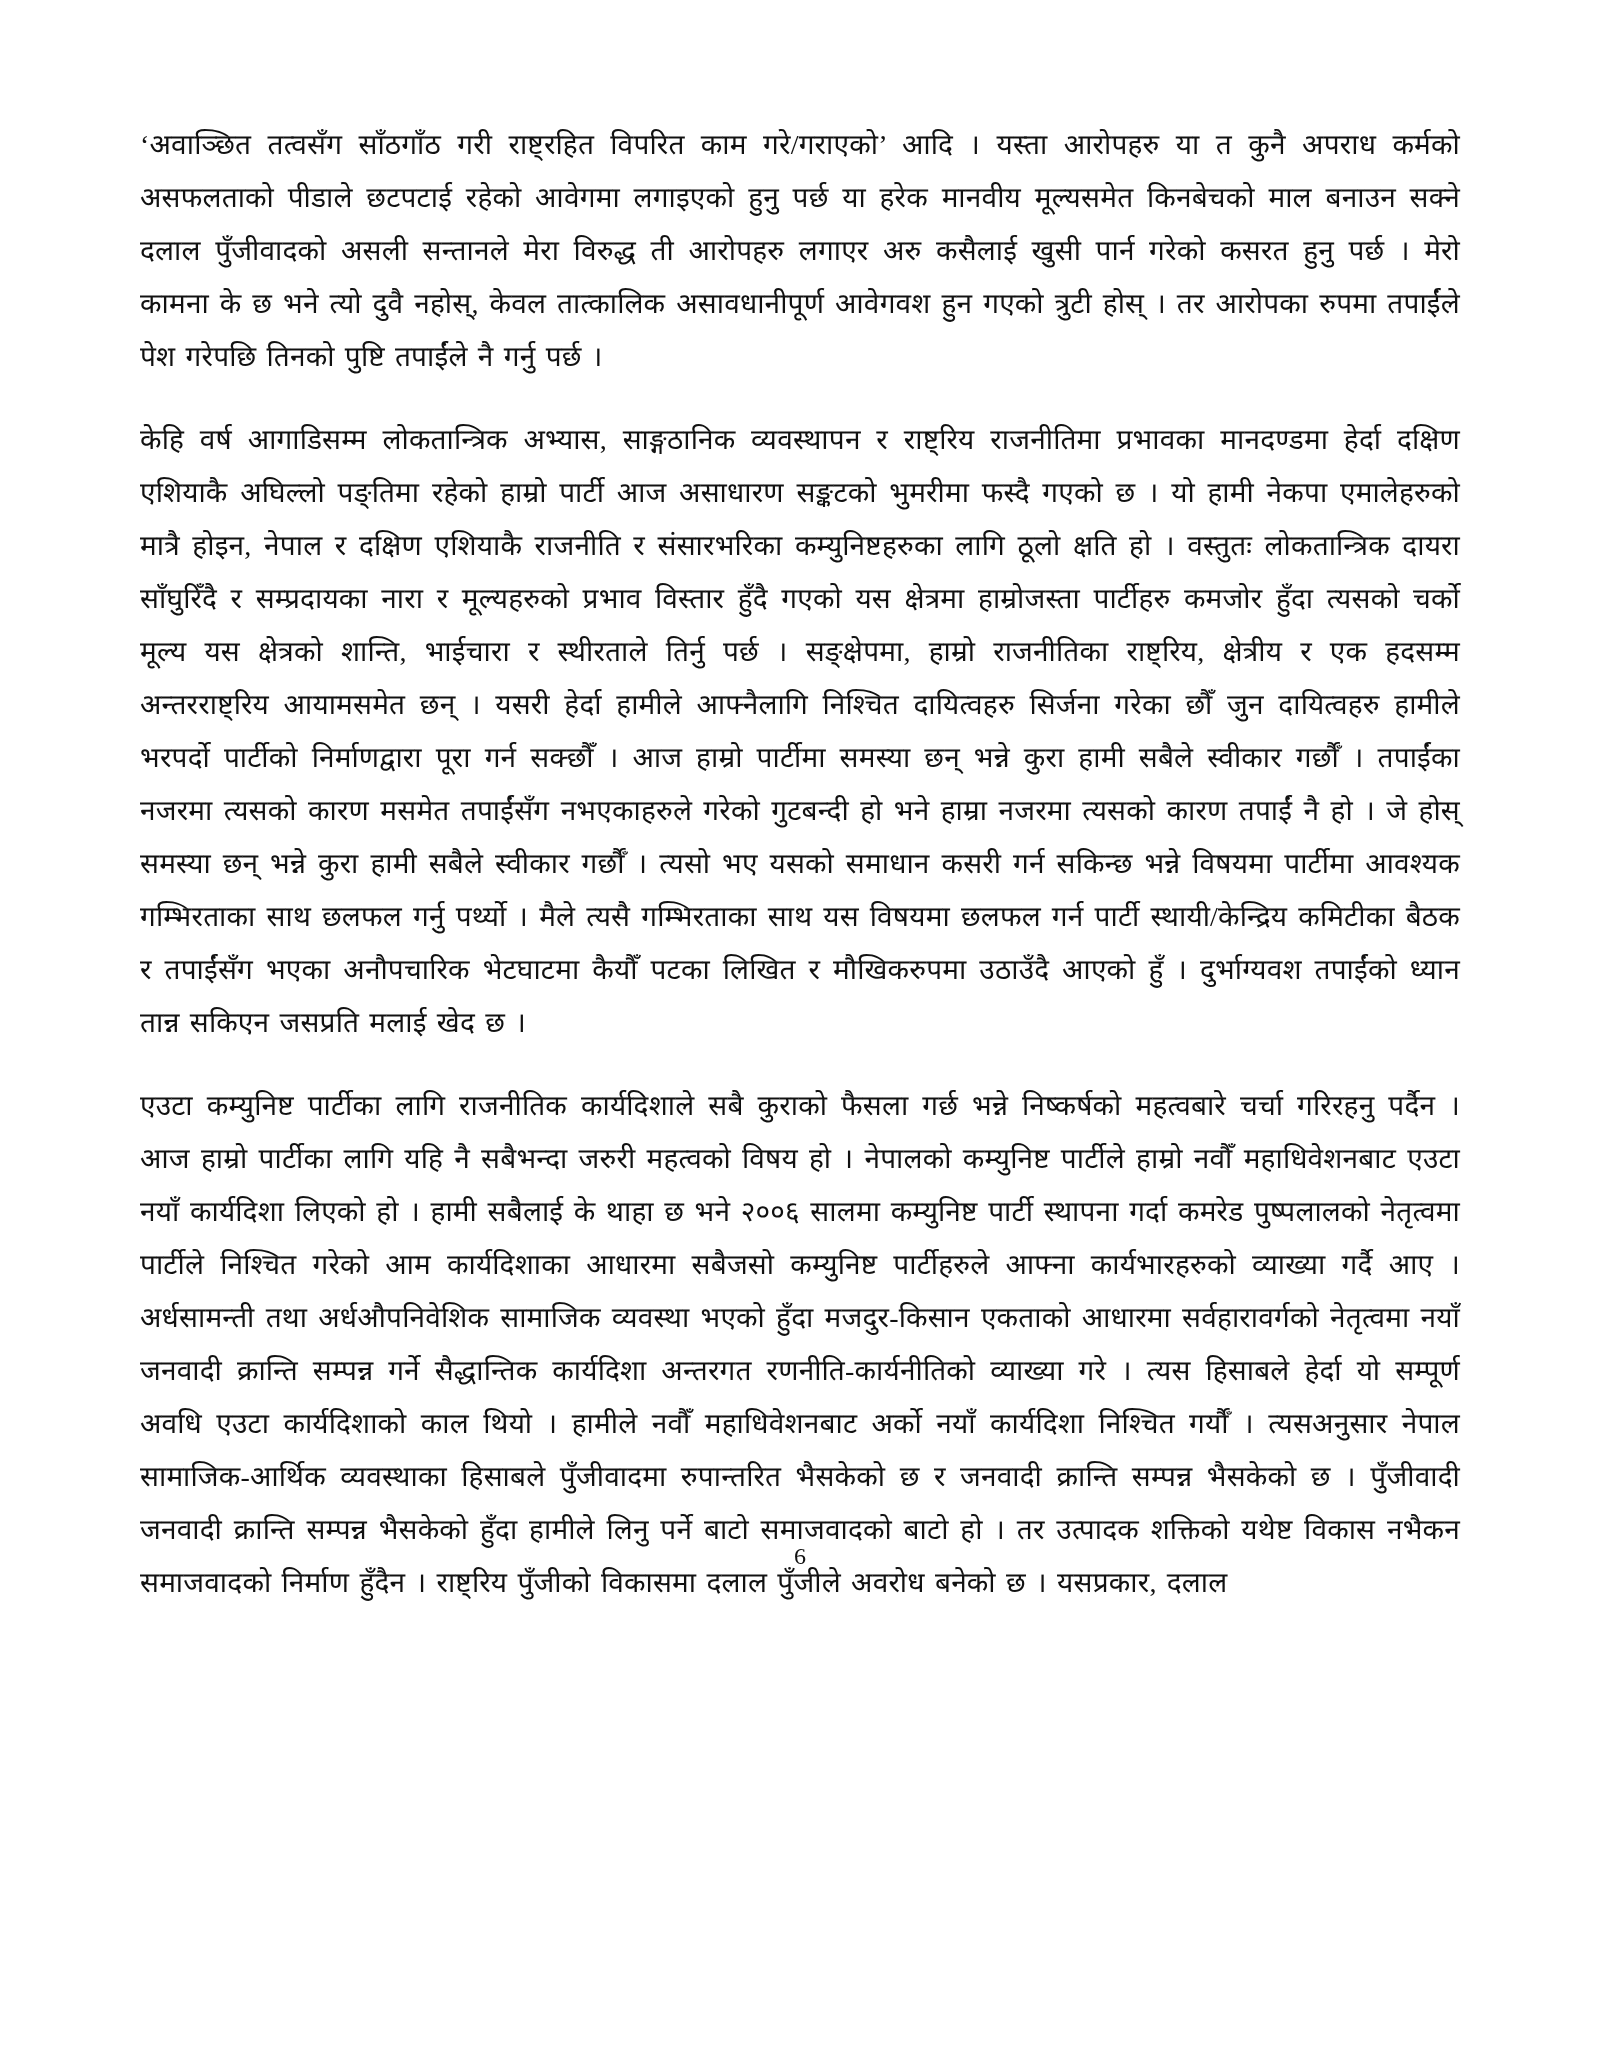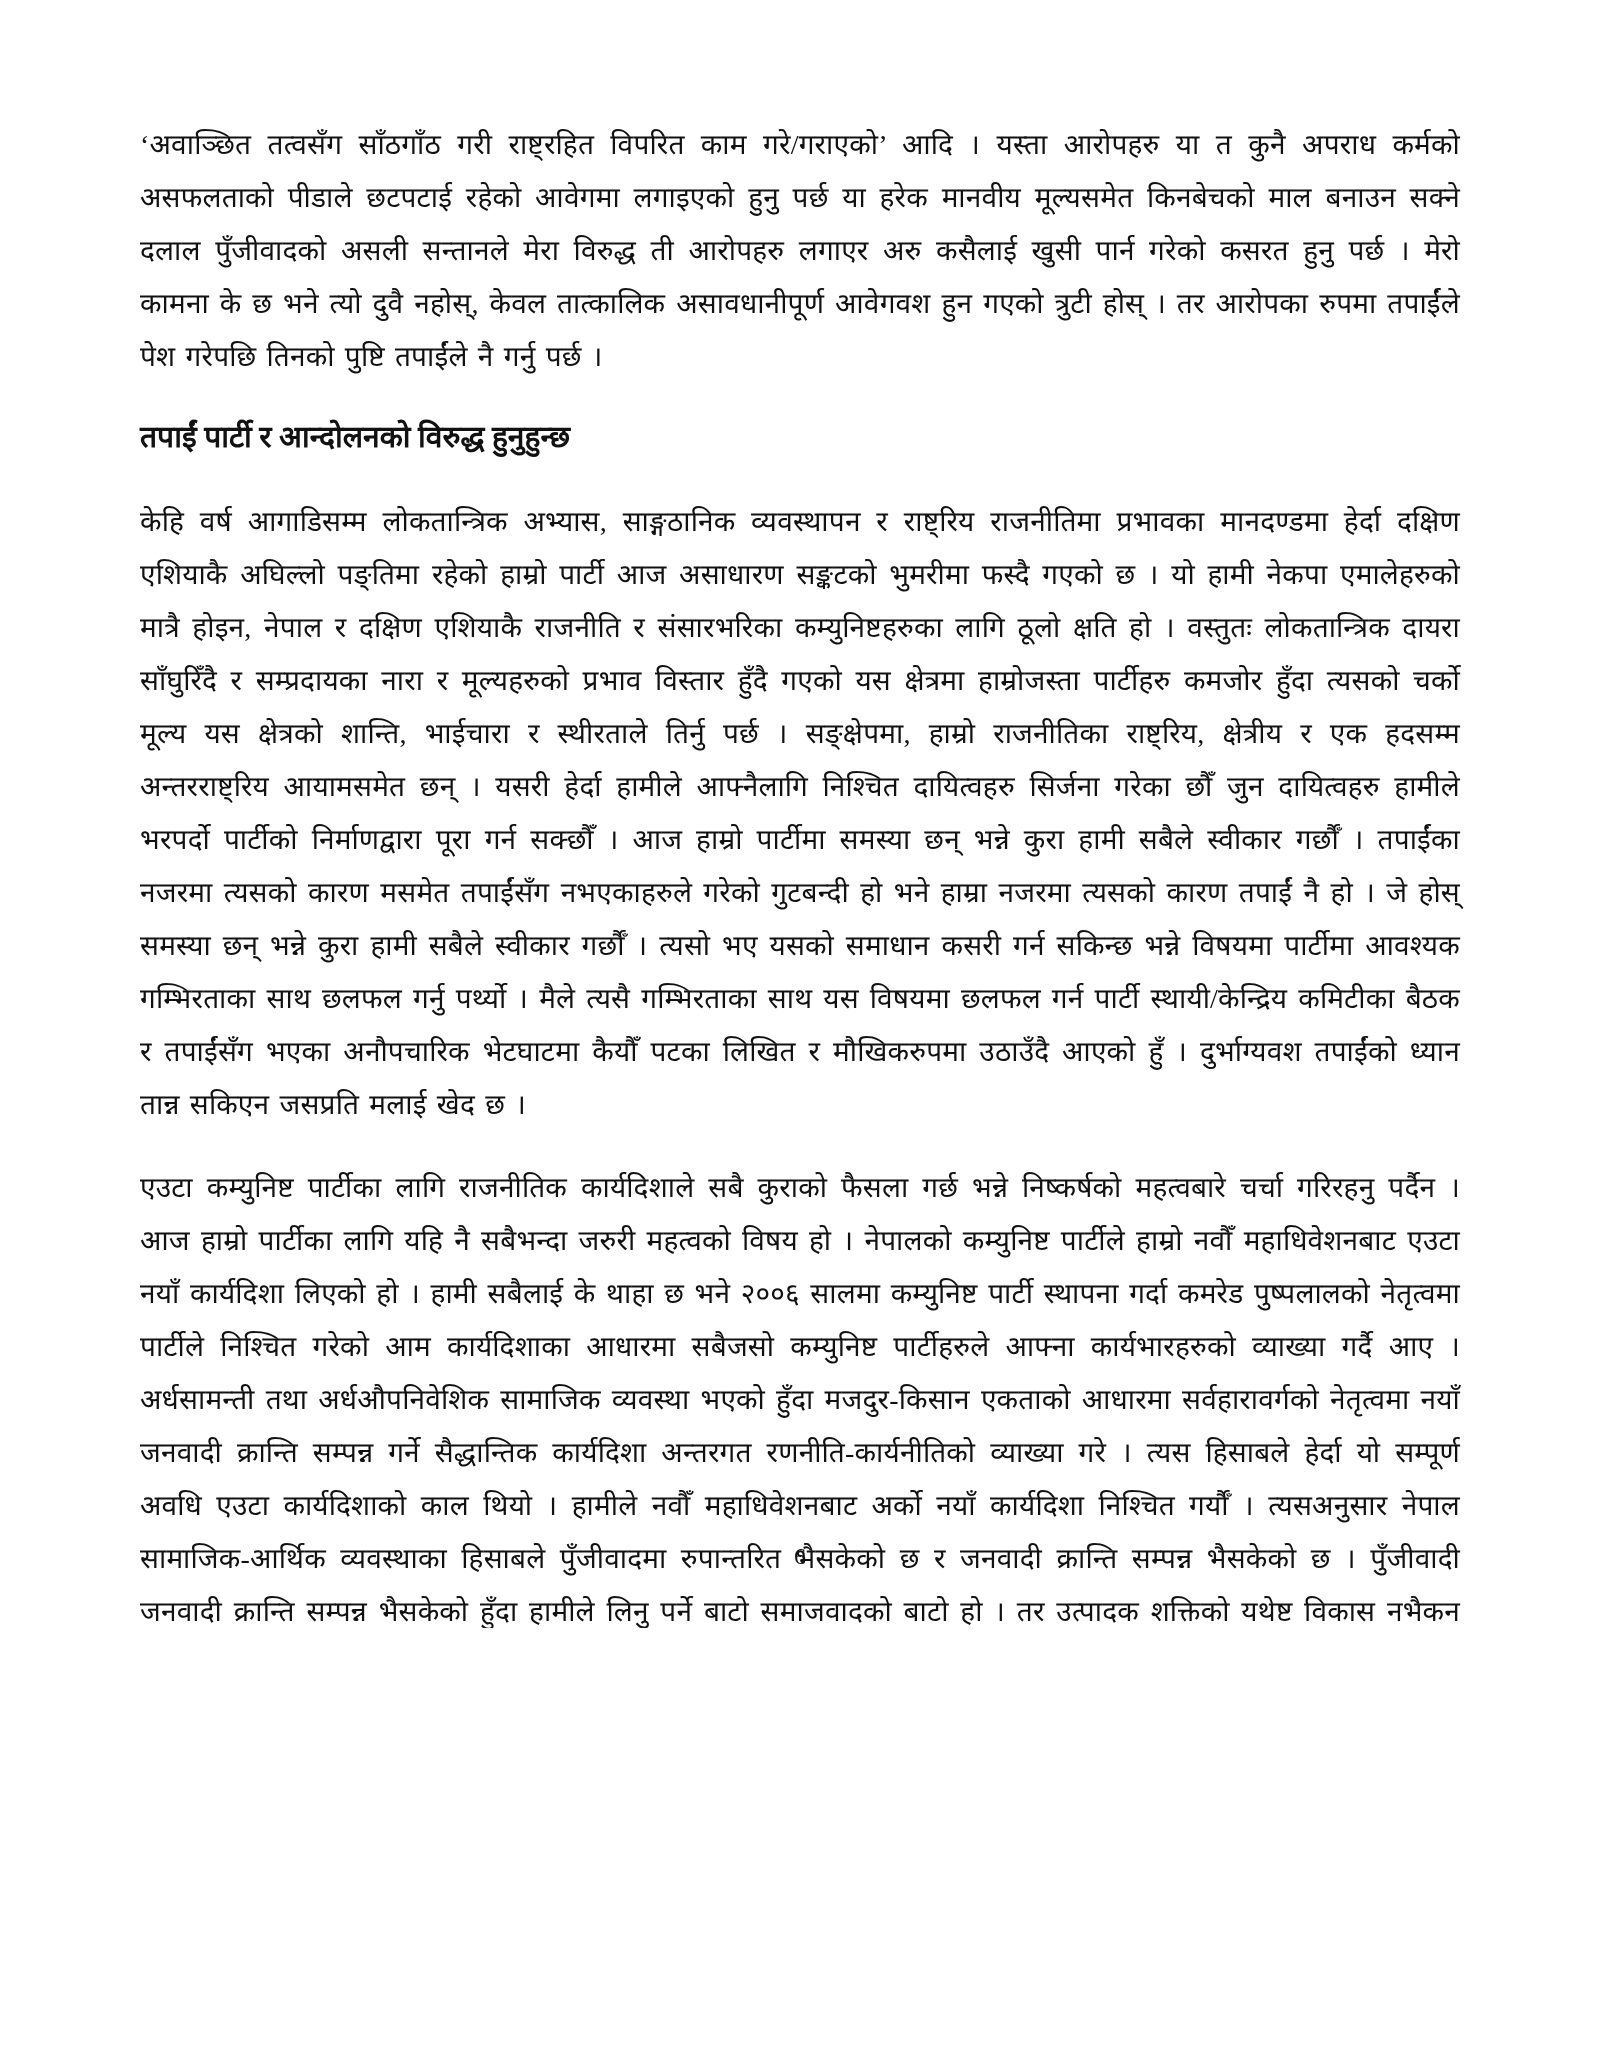--- a/index.html
+++ b/index.html
@@ -45,21 +45,20 @@
   }
 </style>
 </head>
 <body>
 
 <div class="page">
 
   <p class="body-para">‘अवाञ्छित तत्वसँग साँठगाँठ गरी राष्ट्रहित विपरित काम गरे/गराएको’ आदि । यस्ता आरोपहरु या त कुनै अपराध कर्मको असफलताको पीडाले छटपटाई रहेको आवेगमा लगाइएको हुनु पर्छ या हरेक मानवीय मूल्यसमेत किनबेचको माल बनाउन सक्ने दलाल पुँजीवादको असली सन्तानले मेरा विरुद्ध ती आरोपहरु लगाएर अरु कसैलाई खुसी पार्न गरेको कसरत हुनु पर्छ । मेरो कामना के छ भने त्यो दुवै नहोस्, केवल तात्कालिक असावधानीपूर्ण आवेगवश हुन गएको त्रुटी होस् । तर आरोपका रुपमा तपाईंले पेश गरेपछि तिनको पुष्टि तपाईंले नै गर्नु पर्छ ।</p>
 
 
-  <h2 class="doc-heading">तपाईं पार्टी र आन्दोलनको विरुद्ध हुनुहुन्छ</h2>
 
   <p class="body-para">केहि वर्ष आगाडिसम्म लोकतान्त्रिक अभ्यास, साङ्गठानिक व्यवस्थापन र राष्ट्रिय राजनीतिमा प्रभावका मानदण्डमा हेर्दा दक्षिण एशियाकै अघिल्लो पङ्तिमा रहेको हाम्रो पार्टी आज असाधारण सङ्कटको भुमरीमा फस्दै गएको छ । यो हामी नेकपा एमालेहरुको मात्रै होइन, नेपाल र दक्षिण एशियाकै राजनीति र संसारभरिका कम्युनिष्टहरुका लागि ठूलो क्षति हो । वस्तुतः लोकतान्त्रिक दायरा साँघुरिँदै र सम्प्रदायका नारा र मूल्यहरुको प्रभाव विस्तार हुँदै गएको यस क्षेत्रमा हाम्रोजस्ता पार्टीहरु कमजोर हुँदा त्यसको चर्को मूल्य यस क्षेत्रको शान्ति, भाईचारा र स्थीरताले तिर्नु पर्छ । सङ्क्षेपमा, हाम्रो राजनीतिका राष्ट्रिय, क्षेत्रीय र एक हदसम्म अन्तरराष्ट्रिय आयामसमेत छन् । यसरी हेर्दा हामीले आफ्नैलागि निश्चित दायित्वहरु सिर्जना गरेका छौँ जुन दायित्वहरु हामीले भरपर्दो पार्टीको निर्माणद्वारा पूरा गर्न सक्छौँ । आज हाम्रो पार्टीमा समस्या छन् भन्ने कुरा हामी सबैले स्वीकार गर्छौँ । तपाईंका नजरमा त्यसको कारण मसमेत तपाईंसँग नभएकाहरुले गरेको गुटबन्दी हो भने हाम्रा नजरमा त्यसको कारण तपाईं नै हो । जे होस् समस्या छन् भन्ने कुरा हामी सबैले स्वीकार गर्छौँ । त्यसो भए यसको समाधान कसरी गर्न सकिन्छ भन्ने विषयमा पार्टीमा आवश्यक गम्भिरताका साथ छलफल गर्नु पर्थ्यो । मैले त्यसै गम्भिरताका साथ यस विषयमा छलफल गर्न पार्टी स्थायी/केन्द्रिय कमिटीका बैठक र तपाईंसँग भएका अनौपचारिक भेटघाटमा कैयौँ पटका लिखित र मौखिकरुपमा उठाउँदै आएको हुँ । दुर्भाग्यवश तपाईंको ध्यान तान्न सकिएन जसप्रति मलाई खेद छ ।</p>
 
   <p class="body-para">एउटा कम्युनिष्ट पार्टीका लागि राजनीतिक कार्यदिशाले सबै कुराको फैसला गर्छ भन्ने निष्कर्षको महत्वबारे चर्चा गरिरहनु पर्दैन । आज हाम्रो पार्टीका लागि यहि नै सबैभन्दा जरुरी महत्वको विषय हो । नेपालको कम्युनिष्ट पार्टीले हाम्रो नवौँ महाधिवेशनबाट एउटा नयाँ कार्यदिशा लिएको हो । हामी सबैलाई के थाहा छ भने २००६ सालमा कम्युनिष्ट पार्टी स्थापना गर्दा कमरेड पुष्पलालको नेतृत्वमा पार्टीले निश्चित गरेको आम कार्यदिशाका आधारमा सबैजसो कम्युनिष्ट पार्टीहरुले आफ्ना कार्यभारहरुको व्याख्या गर्दै आए । अर्धसामन्ती तथा अर्धऔपनिवेशिक सामाजिक व्यवस्था भएको हुँदा मजदुर-किसान एकताको आधारमा सर्वहारावर्गको नेतृत्वमा नयाँ जनवादी क्रान्ति सम्पन्न गर्ने सैद्धान्तिक कार्यदिशा अन्तरगत रणनीति-कार्यनीतिको व्याख्या गरे । त्यस हिसाबले हेर्दा यो सम्पूर्ण अवधि एउटा कार्यदिशाको काल थियो ।  हामीले नवौँ महाधिवेशनबाट अर्को नयाँ कार्यदिशा निश्चित गर्यौँ । त्यसअनुसार नेपाल सामाजिक-आर्थिक व्यवस्थाका हिसाबले पुँजीवादमा रुपान्तरित भैसकेको छ र जनवादी क्रान्ति सम्पन्न भैसकेको छ । पुँजीवादी जनवादी क्रान्ति सम्पन्न भैसकेको हुँदा हामीले लिनु पर्ने बाटो समाजवादको बाटो हो । तर उत्पादक शक्तिको यथेष्ट विकास नभैकन समाजवादको निर्माण हुँदैन । राष्ट्रिय पुँजीको विकासमा दलाल पुँजीले अवरोध बनेको छ । यसप्रकार, दलाल</p>
 
   <div class="page-footer">6</div>
 
 </div>
 
 </body></html>

